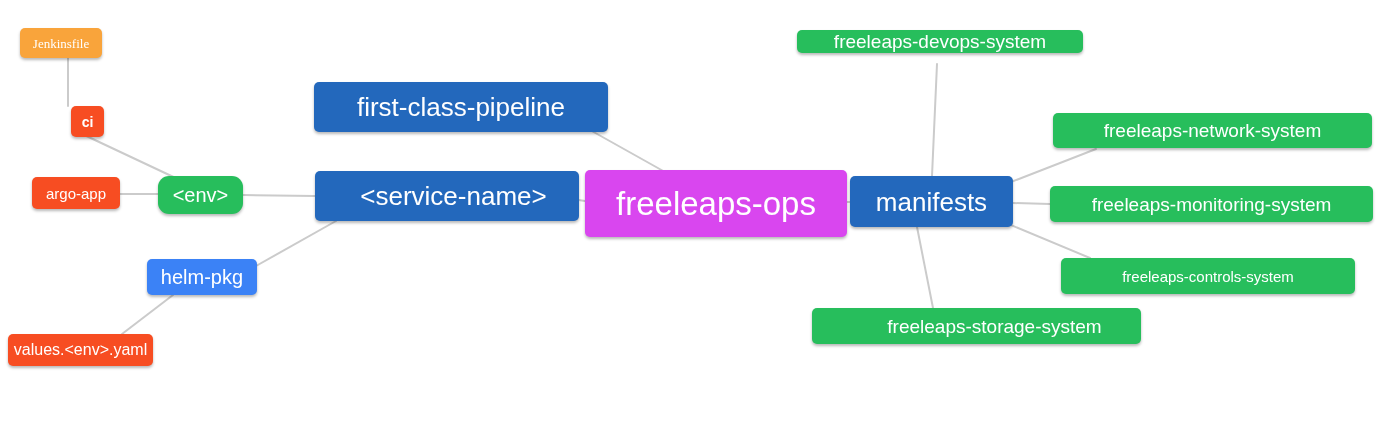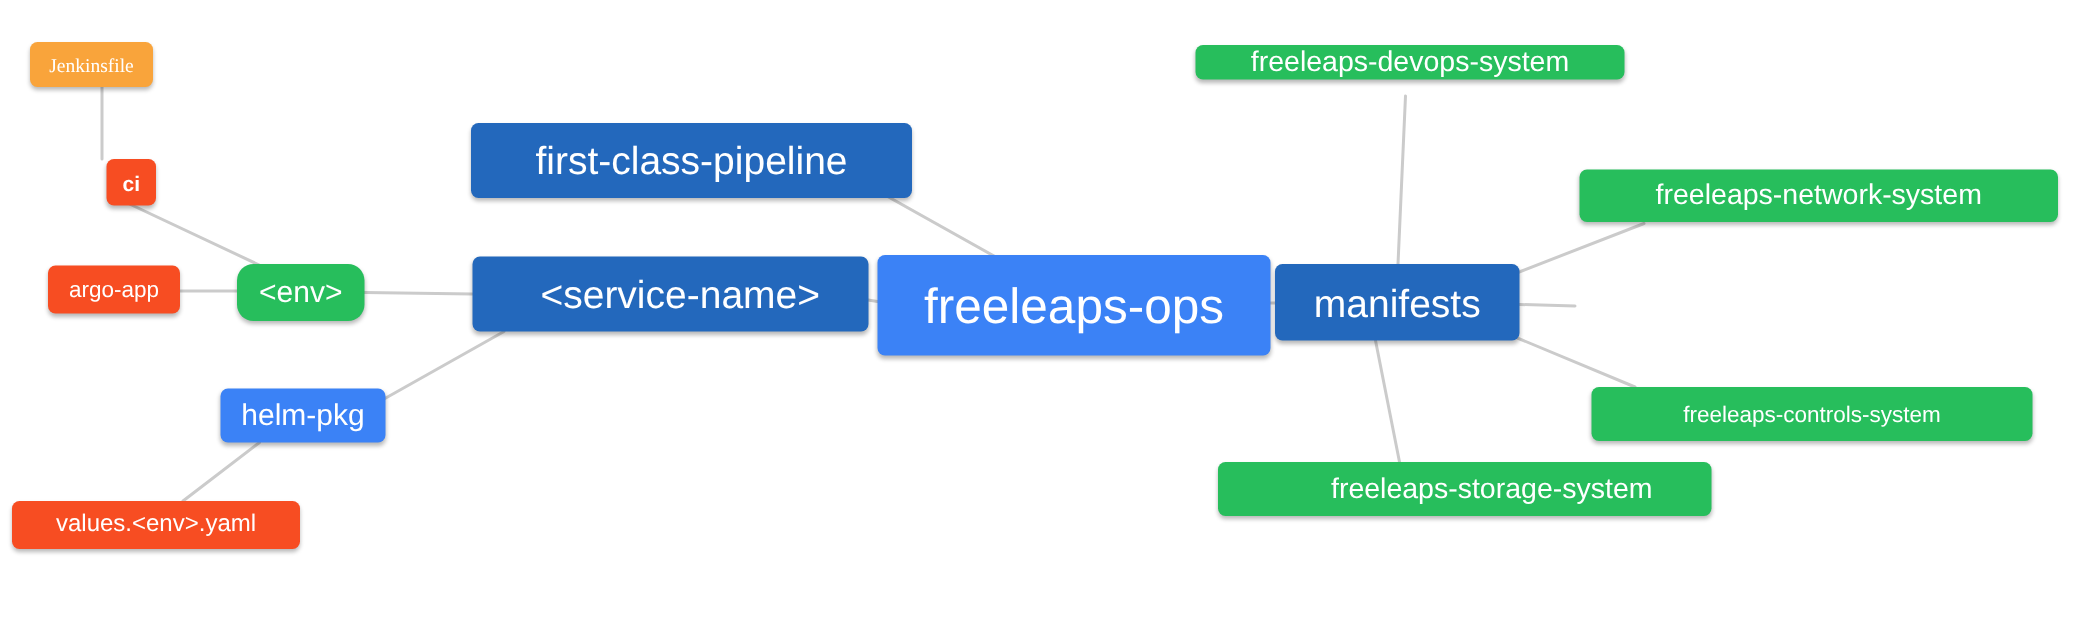--- a/index.html
+++ b/index.html
@@ -17,21 +17,21 @@
     box-shadow:0 2px 3px rgba(0,0,0,0.28);
     white-space:nowrap;cursor:pointer;
     line-height:1;user-select:none;
   }
   
   .n-jenkinsfile{left:20px;top:28px;width:82px;height:30px;font-size:13px;font-family:Liberation Serif, serif;}
   .n-ci{left:52px;top:106px;width:33px;height:31px;font-size:14px;font-weight:bold;margin-left:19px;}
   .n-argo-app{left:32px;top:177px;width:88px;height:32px;font-size:15px;}
   .n-env{left:158px;top:176px;width:85px;height:38px;font-size:20px;}
   .n-helm-pkg{left:147px;top:259px;width:110px;height:36px;font-size:20px;}
-  .n-values-env-yaml{left:8px;top:334px;width:192px;height:32px;font-size:16px;}
+  .n-values-env-yaml{left:8px;top:334px;width:145px;height:32px;font-size:16px;}
   .n-first-class-pipeline{left:314px;top:38px;width:294px;height:50px;font-size:26px;margin-top:44px;}
   .n-service-name{left:315px;top:171px;width:251px;height:50px;font-size:26px;padding-left:13px;}
   .n-freeleaps-ops{left:585px;top:170px;width:262px;height:67px;font-size:33px;}
   .n-manifests{left:850px;top:176px;width:163px;height:51px;font-size:26px;}
   .n-devops{left:797px;top:30px;width:286px;height:23px;font-size:19px;}
   .n-network{left:1053px;top:113px;width:319px;height:35px;font-size:19px;}
   .n-monitoring{left:1050px;top:186px;width:323px;height:36px;font-size:19px;}
   .n-controls{left:1061px;top:258px;width:294px;height:36px;font-size:15px;}
   .n-storage{left:812px;top:308px;width:293px;height:36px;font-size:19px;}
 </style>
@@ -52,21 +52,21 @@
       <line x1="566" y1="198" x2="585" y2="201"></line>
       <line x1="847" y1="202" x2="852" y2="202"></line>
       <line x1="932" y1="176" x2="937" y2="64"></line>
       <line x1="1011" y1="182" x2="1096" y2="149"></line>
       <line x1="1013" y1="203" x2="1050" y2="204"></line>
       <line x1="1006" y1="223" x2="1090" y2="258"></line>
       <line x1="917" y1="227" x2="933" y2="308"></line>
     </g>
   </svg>
 
-  <div class="node n-freeleaps-ops" style="background: #3b82f6; color: rgb(255, 255, 255);">freeleaps-ops</div>
+  <div class="node n-freeleaps-ops" style="background: #d946ef; color: rgb(255, 255, 255);">freeleaps-ops</div>
 
   <div class="node n-first-class-pipeline" style="background: rgb(35, 104, 188); color: rgb(255, 255, 255);">first-class-pipeline</div>
 
   <div class="node n-service-name" style="background: rgb(35, 104, 188); color: rgb(255, 255, 255);">&lt;service-name&gt;</div>
 
   <div class="node n-manifests" style="background: rgb(35, 104, 188); color: rgb(255, 255, 255);">manifests</div>
 
   <div class="node n-env" style="background: rgb(39, 190, 92); color: rgb(255, 255, 255); border-radius: 11px;">&lt;env&gt;</div>
 
   <div class="node n-helm-pkg" style="background: #3b82f6; color: rgb(255, 255, 255);">helm-pkg</div>
@@ -76,18 +76,19 @@
   <div class="node n-argo-app" style="background: rgb(247, 77, 34); color: rgb(255, 255, 255);">argo-app</div>
 
   <div class="node n-values-env-yaml" style="background: rgb(247, 77, 34); color: rgb(255, 255, 255);">values.&lt;env&gt;.yaml</div>
 
   <div class="node n-jenkinsfile" style="background: rgb(249, 164, 59); color: rgb(255, 255, 255);">Jenkinsfile</div>
 
   <div class="node n-devops" style="background: rgb(39, 190, 92); color: rgb(255, 255, 255);">freeleaps-devops-system</div>
 
   <div class="node n-network" style="background: rgb(39, 190, 92); color: rgb(255, 255, 255);">freeleaps-network-system</div>
 
+  <div class="node n-monitoring" style="background: rgb(39, 190, 92); color: rgb(255, 255, 255);">freeleaps-monitoring-system</div>
 
   <div class="node n-controls" style="background: rgb(39, 190, 92); color: rgb(255, 255, 255);">freeleaps-controls-system</div>
 
   <div class="node n-storage" style="background: rgb(39, 190, 92); color: rgb(255, 255, 255); padding-left: 36px;">freeleaps-storage-system</div>
 
 </div>
 
 </body></html>

